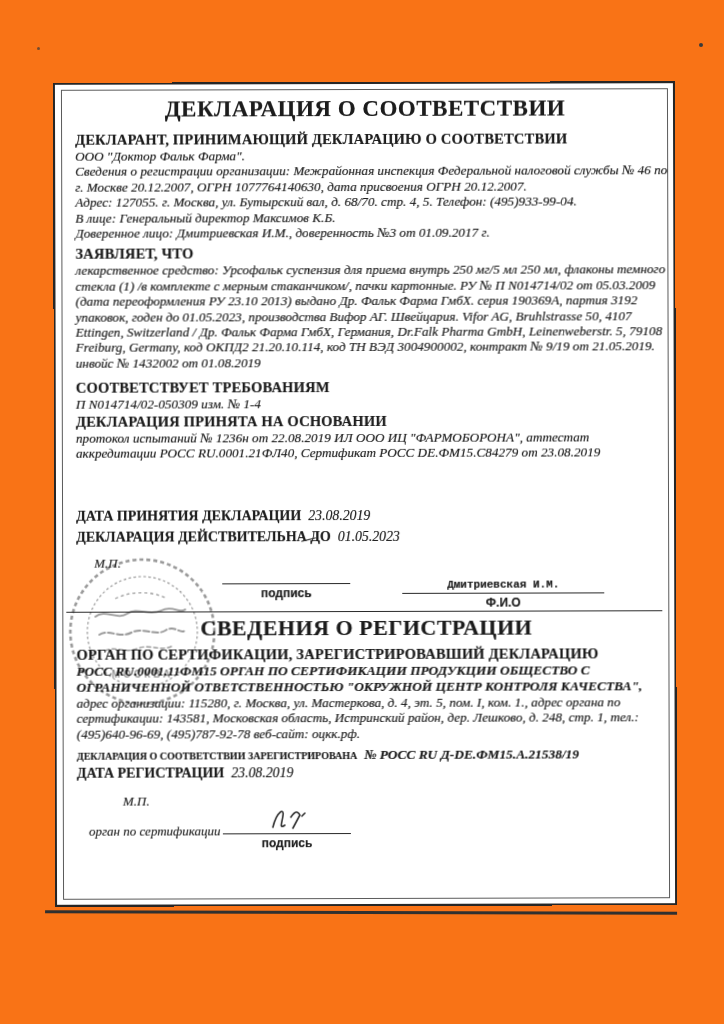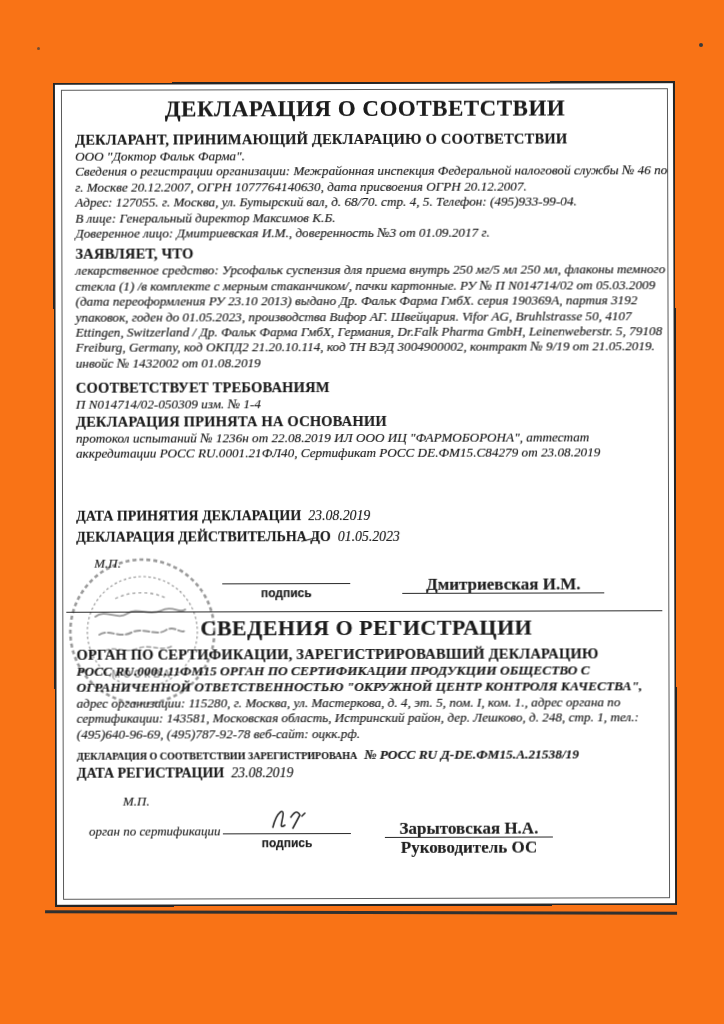--- a/index.html
+++ b/index.html
@@ -64,22 +64,22 @@
   .cell-a2{left:146px;top:12px;width:128px;}
   .cell-b2{left:308px;top:6px;width:168px;}
   .sig-space{height:32px;position:relative;}
   .sig-space.short{height:26px;}
   .sig-line{border-bottom:1.6px solid #262626;}
   .sig-caption{
     font-family:"Liberation Sans","DejaVu Sans",sans-serif;font-weight:bold;
     font-size:12px;line-height:15px;text-align:center;margin-top:2px;color:#1f1f1f;
   }
   .sig-name{
-    font-family:Liberation Serif, serif;font-weight:bold;
-    font-size:17px;line-height:16px;text-align:center;color:#1f1f1f;
+    font-family:Liberation Mono, monospace;font-weight:bold;
+    font-size:11px;line-height:16px;text-align:center;color:#1f1f1f;
   }
   .tick{position:absolute;left:62%;top:-12px;width:15px;border-top:1.6px solid #333;transform:rotate(-14deg);}
   .squiggle{position:absolute;left:42px;bottom:0;}
 
   .stamp{
     position:absolute;left:2px;top:464px;width:154px;height:154px;
     opacity:.55;mix-blend-mode:multiply;pointer-events:none;
   }
   .stamp svg{display:block;}
   .stamp-city{
@@ -144,20 +144,21 @@
             <div class="sig-space">
                 <span class="tick"></span>
               </div>
             <div class="sig-line"></div>
             <div class="sig-caption">подпись</div>
           </div>
           <div class="sig-cell cell-b1">
             <div class="sig-space short"></div>
             <div class="sig-name">Дмитриевская И.М.</div>
             <div class="sig-line"></div>
+            <div class="sig-caption">Ф.И.О</div>
           </div>
         </div>
 
         <div class="divider"></div>
 
         <div class="sec-title">СВЕДЕНИЯ О РЕГИСТРАЦИИ</div>
 
         <div>
           <div class="h mt4">ОРГАН ПО СЕРТИФИКАЦИИ, ЗАРЕГИСТРИРОВАВШИЙ ДЕКЛАРАЦИЮ</div>
           <div class="it-bold">РОСС RU.0001.11ФМ15 ОРГАН ПО СЕРТИФИКАЦИИ ПРОДУКЦИИ ОБЩЕСТВО С</div>
@@ -181,26 +182,20 @@
               <svg class="squiggle" width="44" height="30" viewBox="0 0 44 30">
                 <g fill="none" stroke="#2d2d2d" stroke-width="1.6" stroke-linecap="round">
                   <path d="M8 24 C 12 8, 20 4, 18 13 C 17 20, 14 26, 20 22"></path>
                   <path d="M26 14 q 6 -9 9 -2 l -7 13"></path>
                   <path d="M37 13 l 3 -3"></path>
                 </g>
               </svg>
             </div>
             <div class="sig-line"></div>
             <div class="sig-caption">подпись</div>
-          </div>
-          <div class="sig-cell cell-b2">
-            <div class="sig-space short"></div>
-            <div class="sig-name">Зарытовская Н.А.</div>
-            <div class="sig-line"></div>
-            <div class="sig-name" style="margin-top:2px">Руководитель ОС</div>
           </div>
         </div>
 
       </div>
 
       <div class="stamp">
         <svg width="154" height="154" viewBox="0 0 154 154">
           <g fill="none" stroke="#454545">
             <circle cx="77" cy="77" r="72" stroke-width="2.6" stroke-dasharray="4 3"></circle>
             <circle cx="77" cy="77" r="55" stroke-width="1.2" stroke-dasharray="2.5 2.5"></circle>

